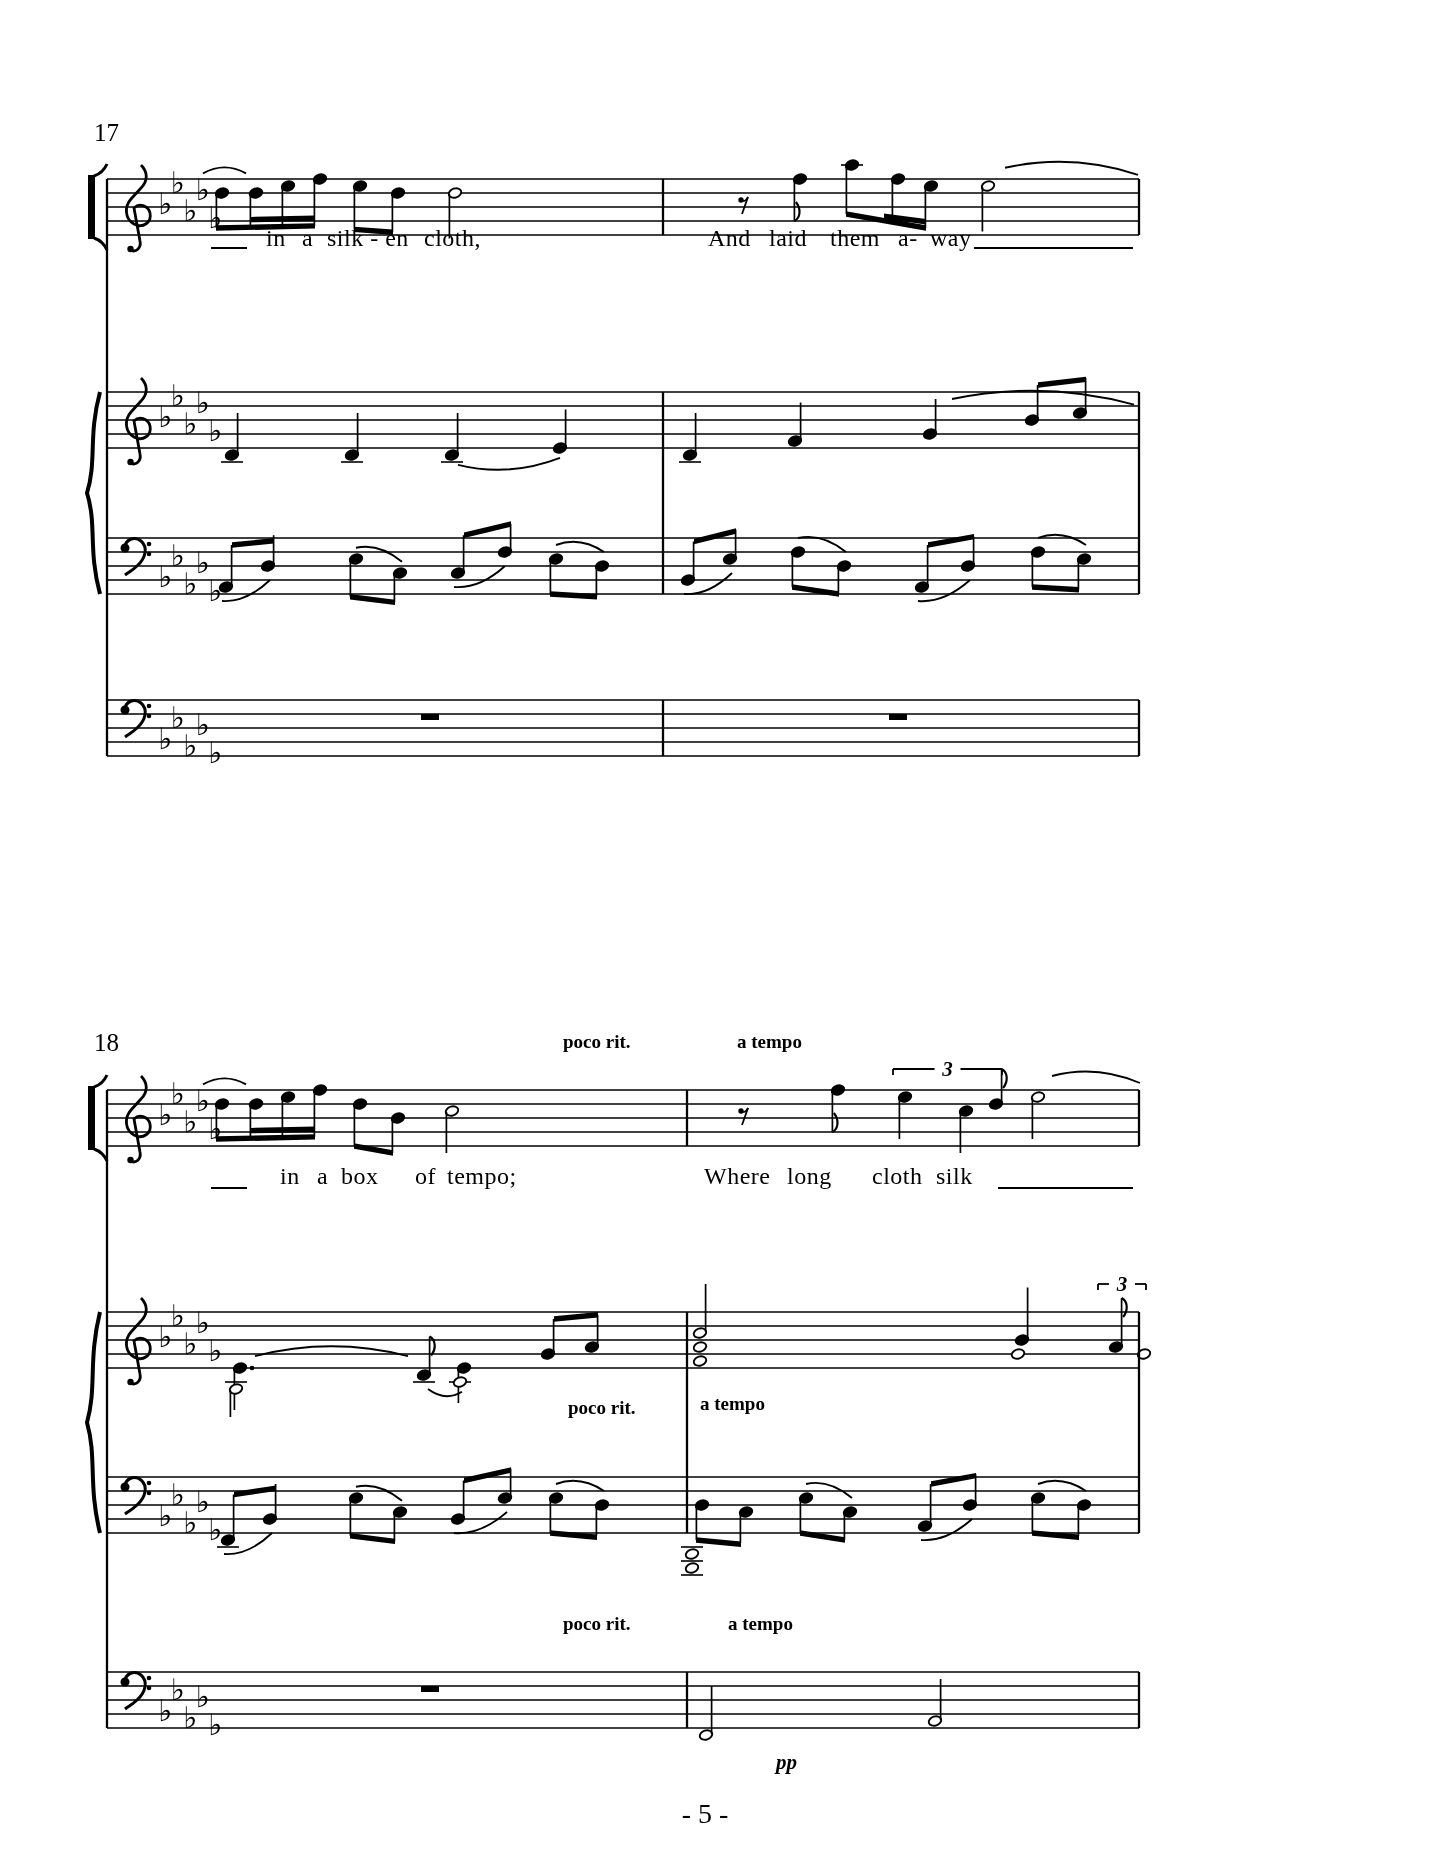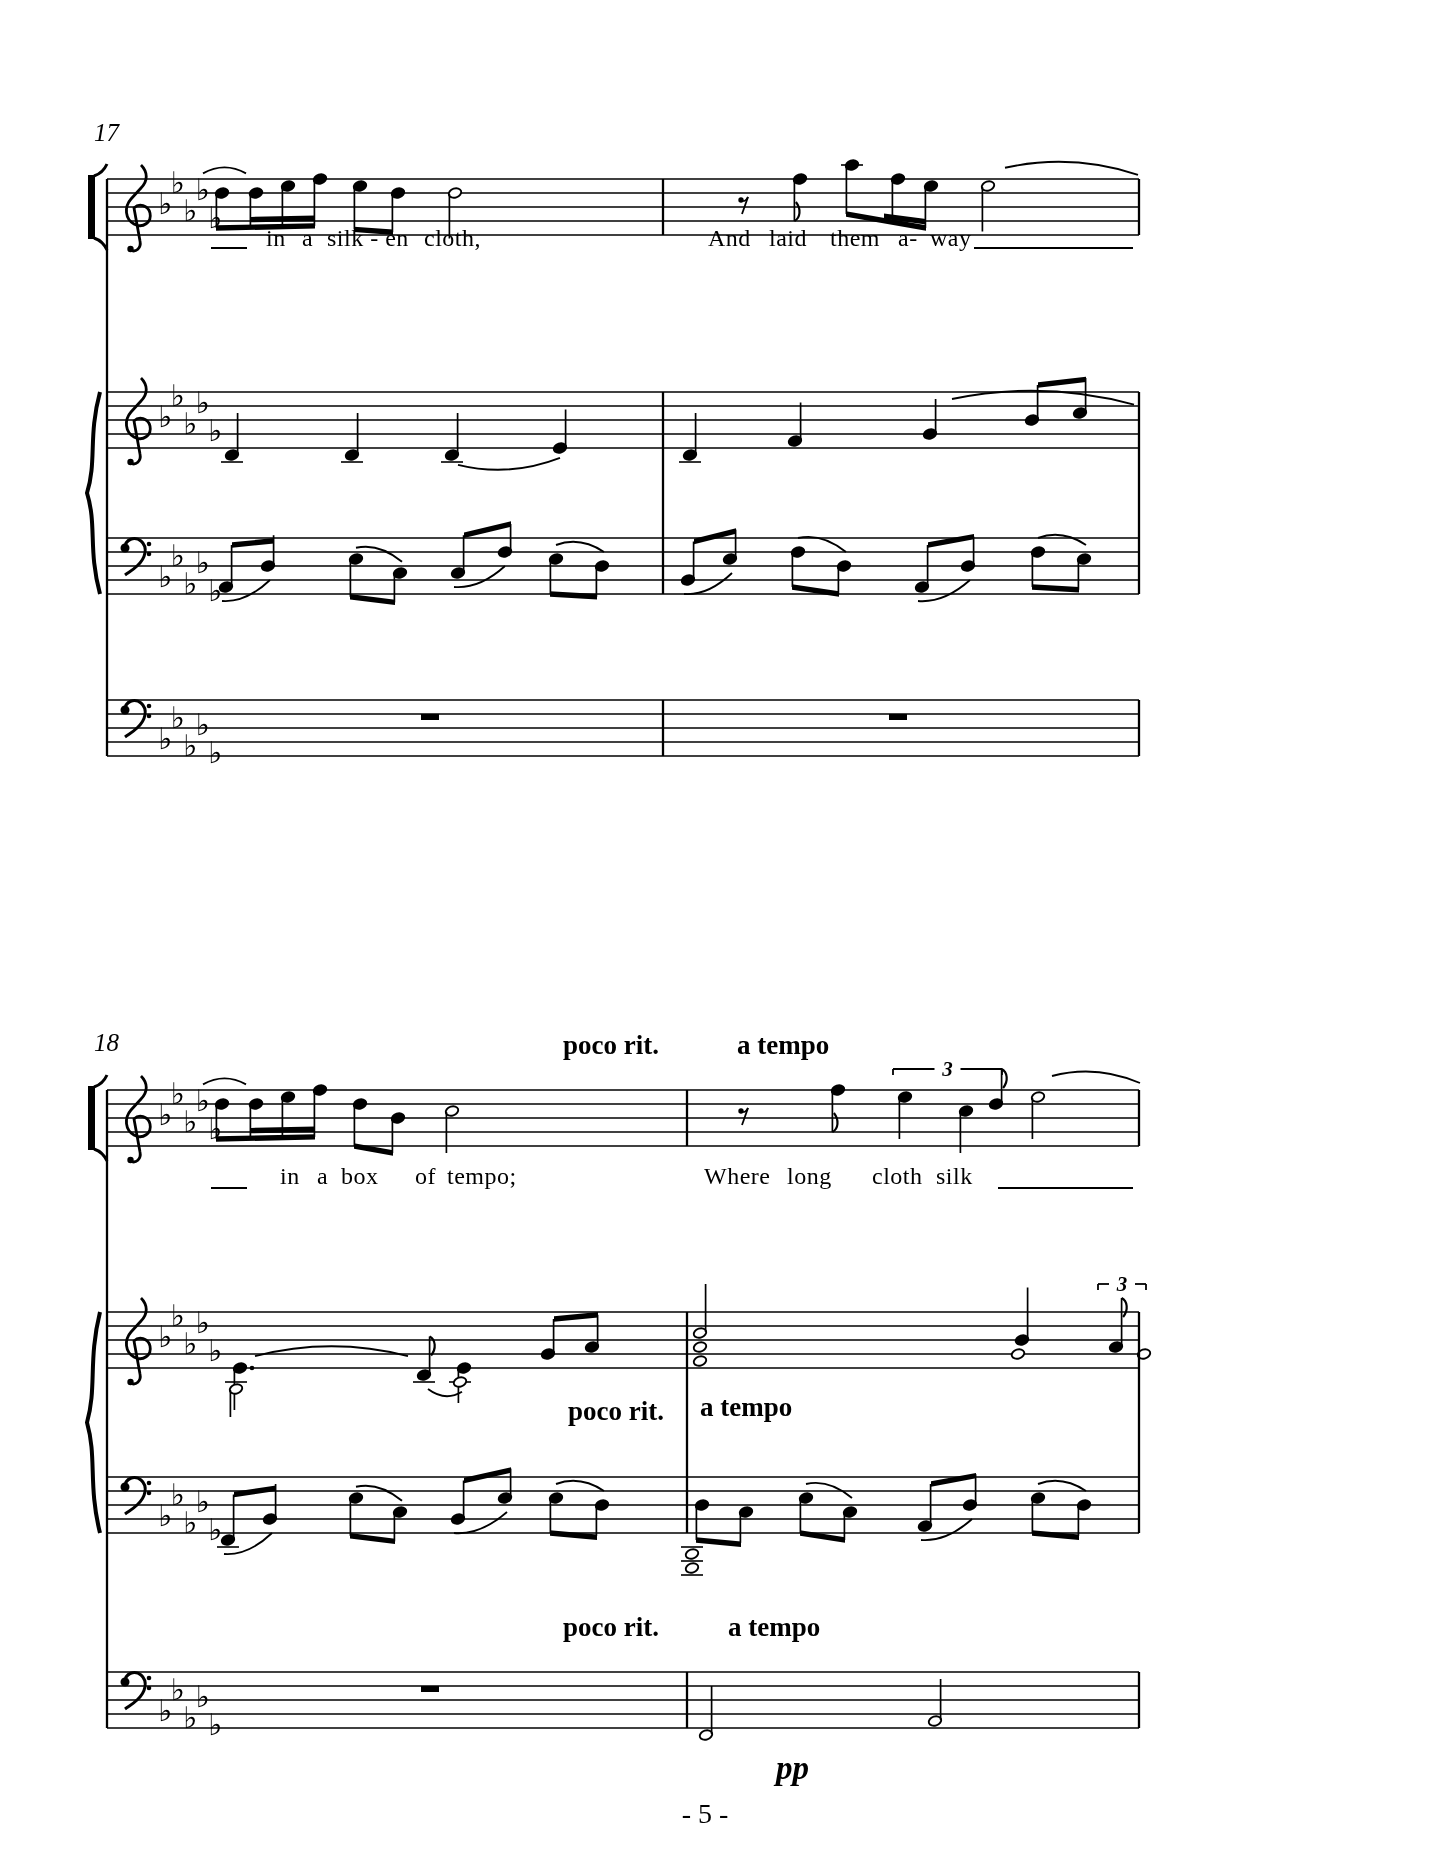--- a/index.html
+++ b/index.html
@@ -1,23 +1,23 @@
 <!DOCTYPE html>
 <html><head>
 <meta charset="utf-8">
 <style>
   html,body{margin:0;padding:0;background:#888;}
   #page{position:relative;width:1445px;height:1869px;background:#ffffff;overflow:hidden;
         font-family:"Liberation Serif",serif;color:#000;}
   #score-svg{position:absolute;left:0;top:0;}
   .ov{position:absolute;line-height:1;white-space:nowrap;color:#000;}
   .lyric{font-size:24px;letter-spacing:.5px;}
-  .mark{font-size:27px;font-weight:bold;}
-  .mnum{font-size:25px;font-style:italic;}
-  .dyn{font-size:33px;font-weight:bold;font-style:italic;}
+  .mark{font-size:19px;font-weight:bold;}
+  .mnum{font-size:25px;}
+  .dyn{font-size:21px;font-weight:bold;font-style:italic;}
   .foot{font-size:28px;left:0;width:1410px;text-align:center;}
 </style>
 </head>
 <body>
 
 <div id="page">
   <svg id="score-svg" width="1445" height="1869" viewBox="0 0 1445 1869">
       <line x1="107" y1="179" x2="1139" y2="179" stroke="#000" stroke-width="1.3"></line>
       <line x1="107" y1="193" x2="1139" y2="193" stroke="#000" stroke-width="1.3"></line>
       <line x1="107" y1="207" x2="1139" y2="207" stroke="#000" stroke-width="1.3"></line>

